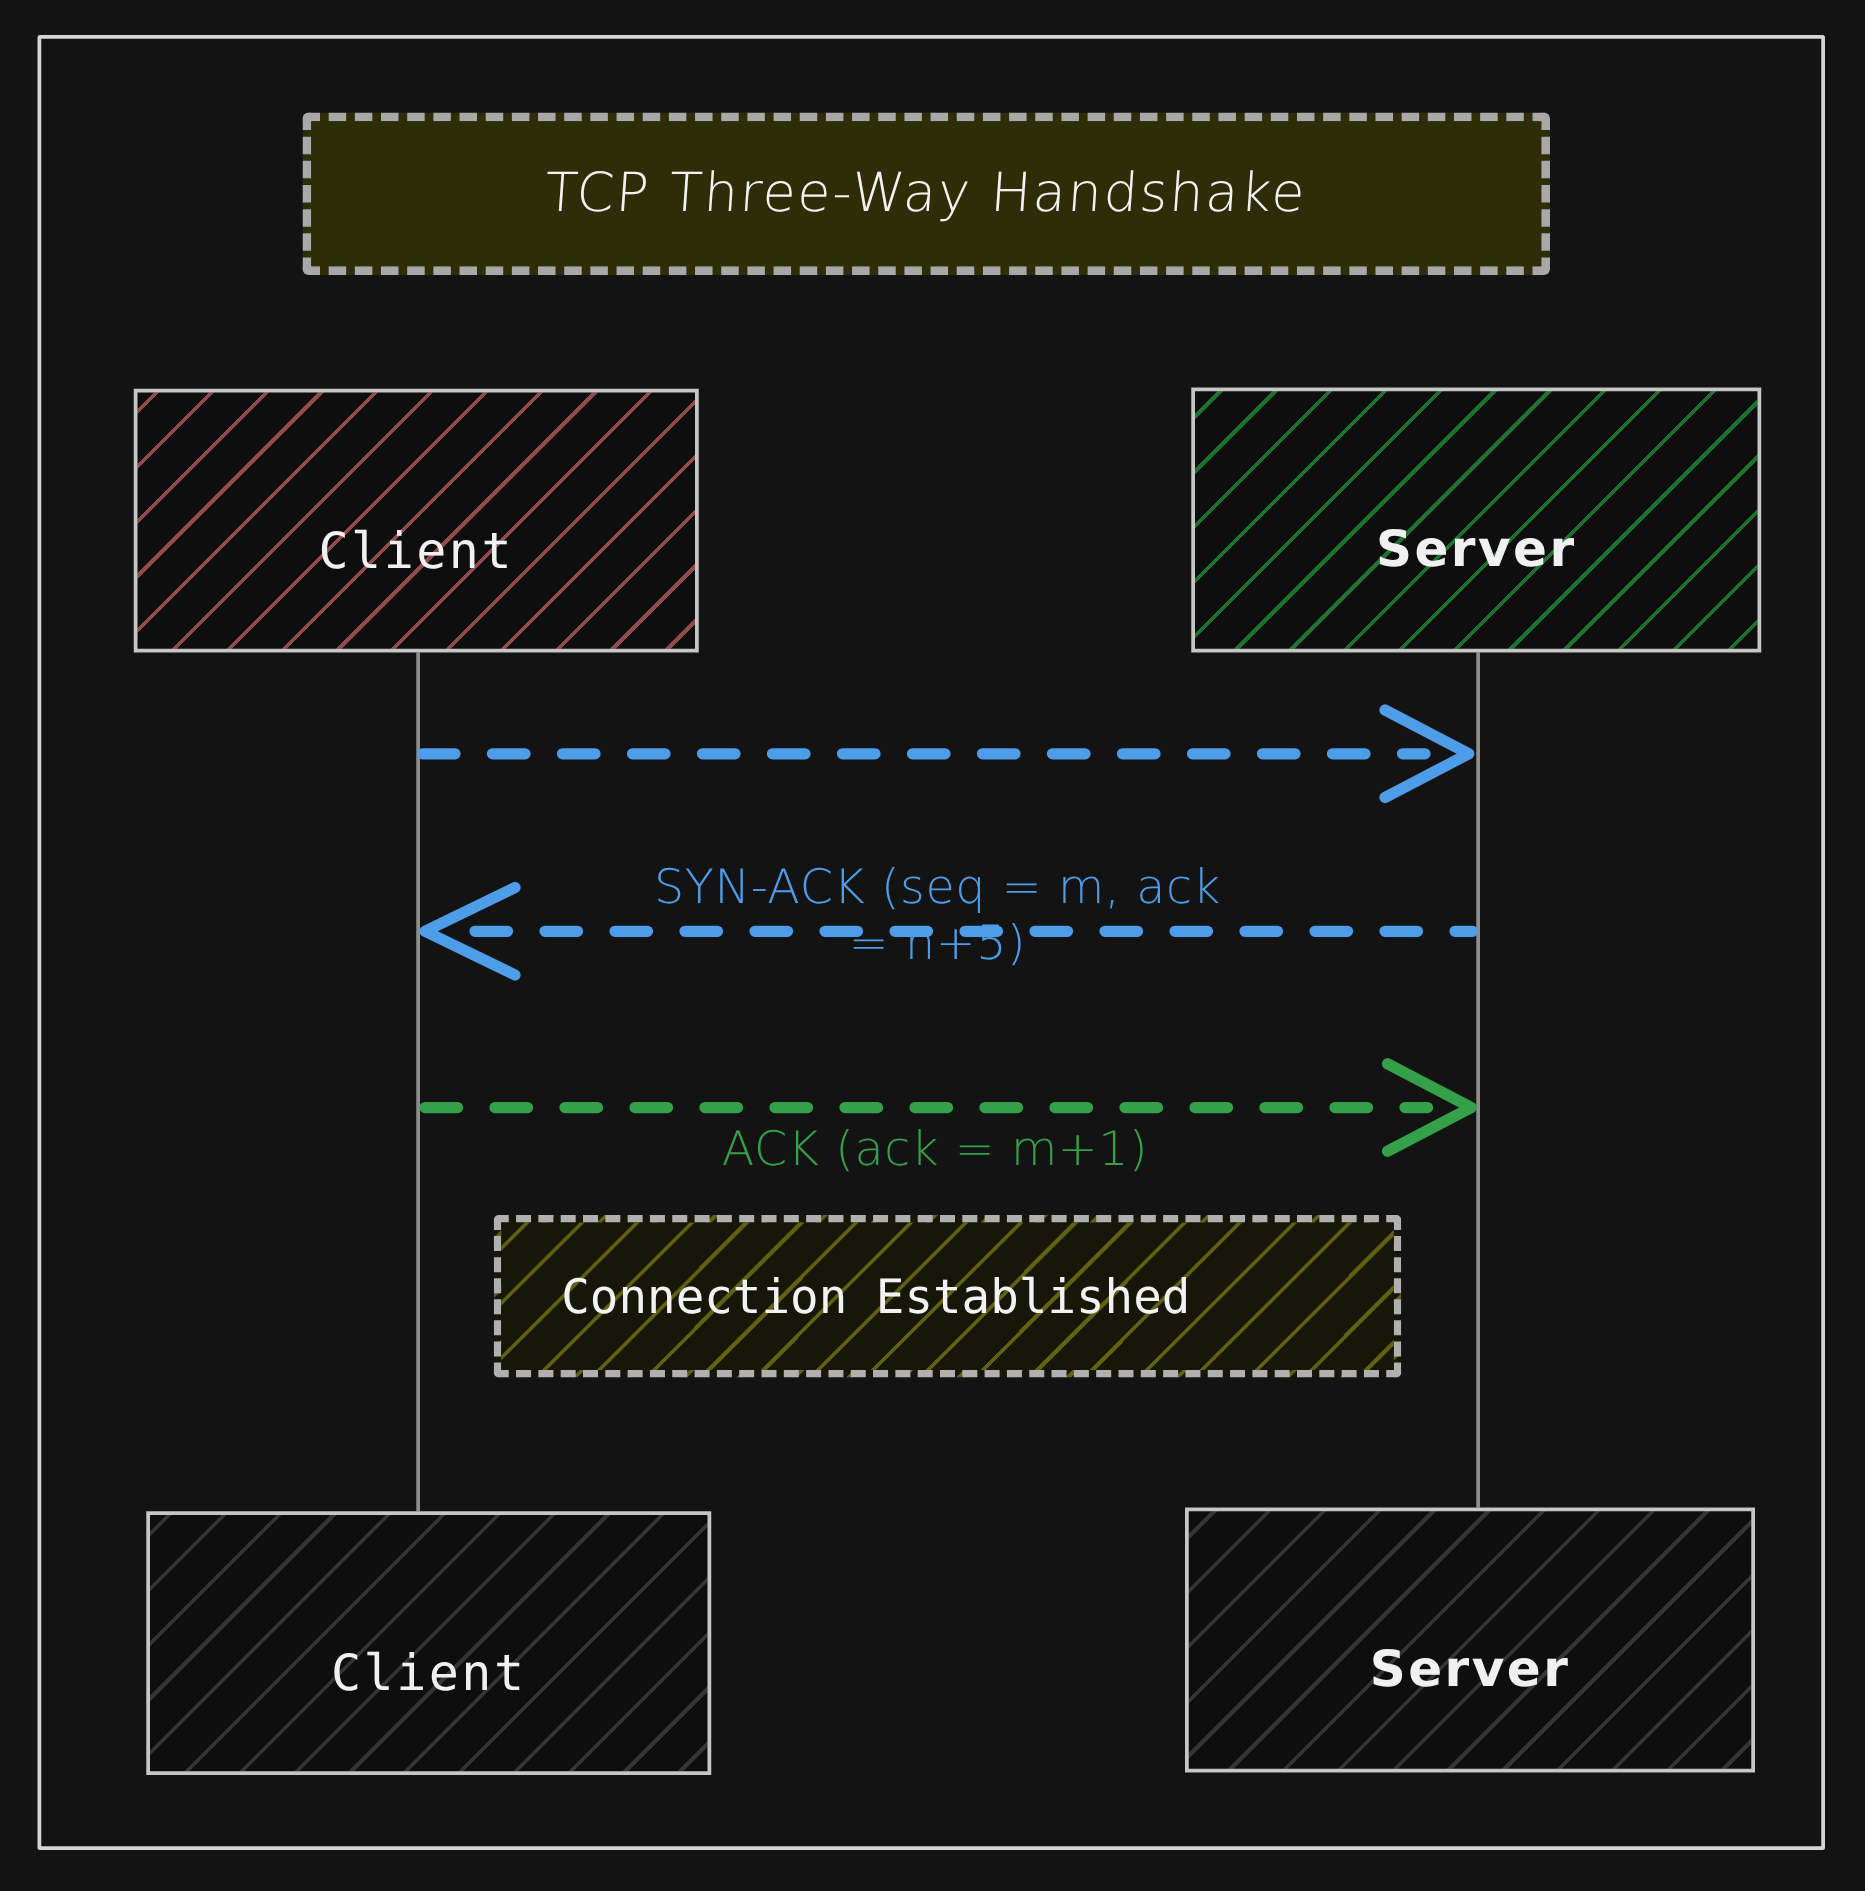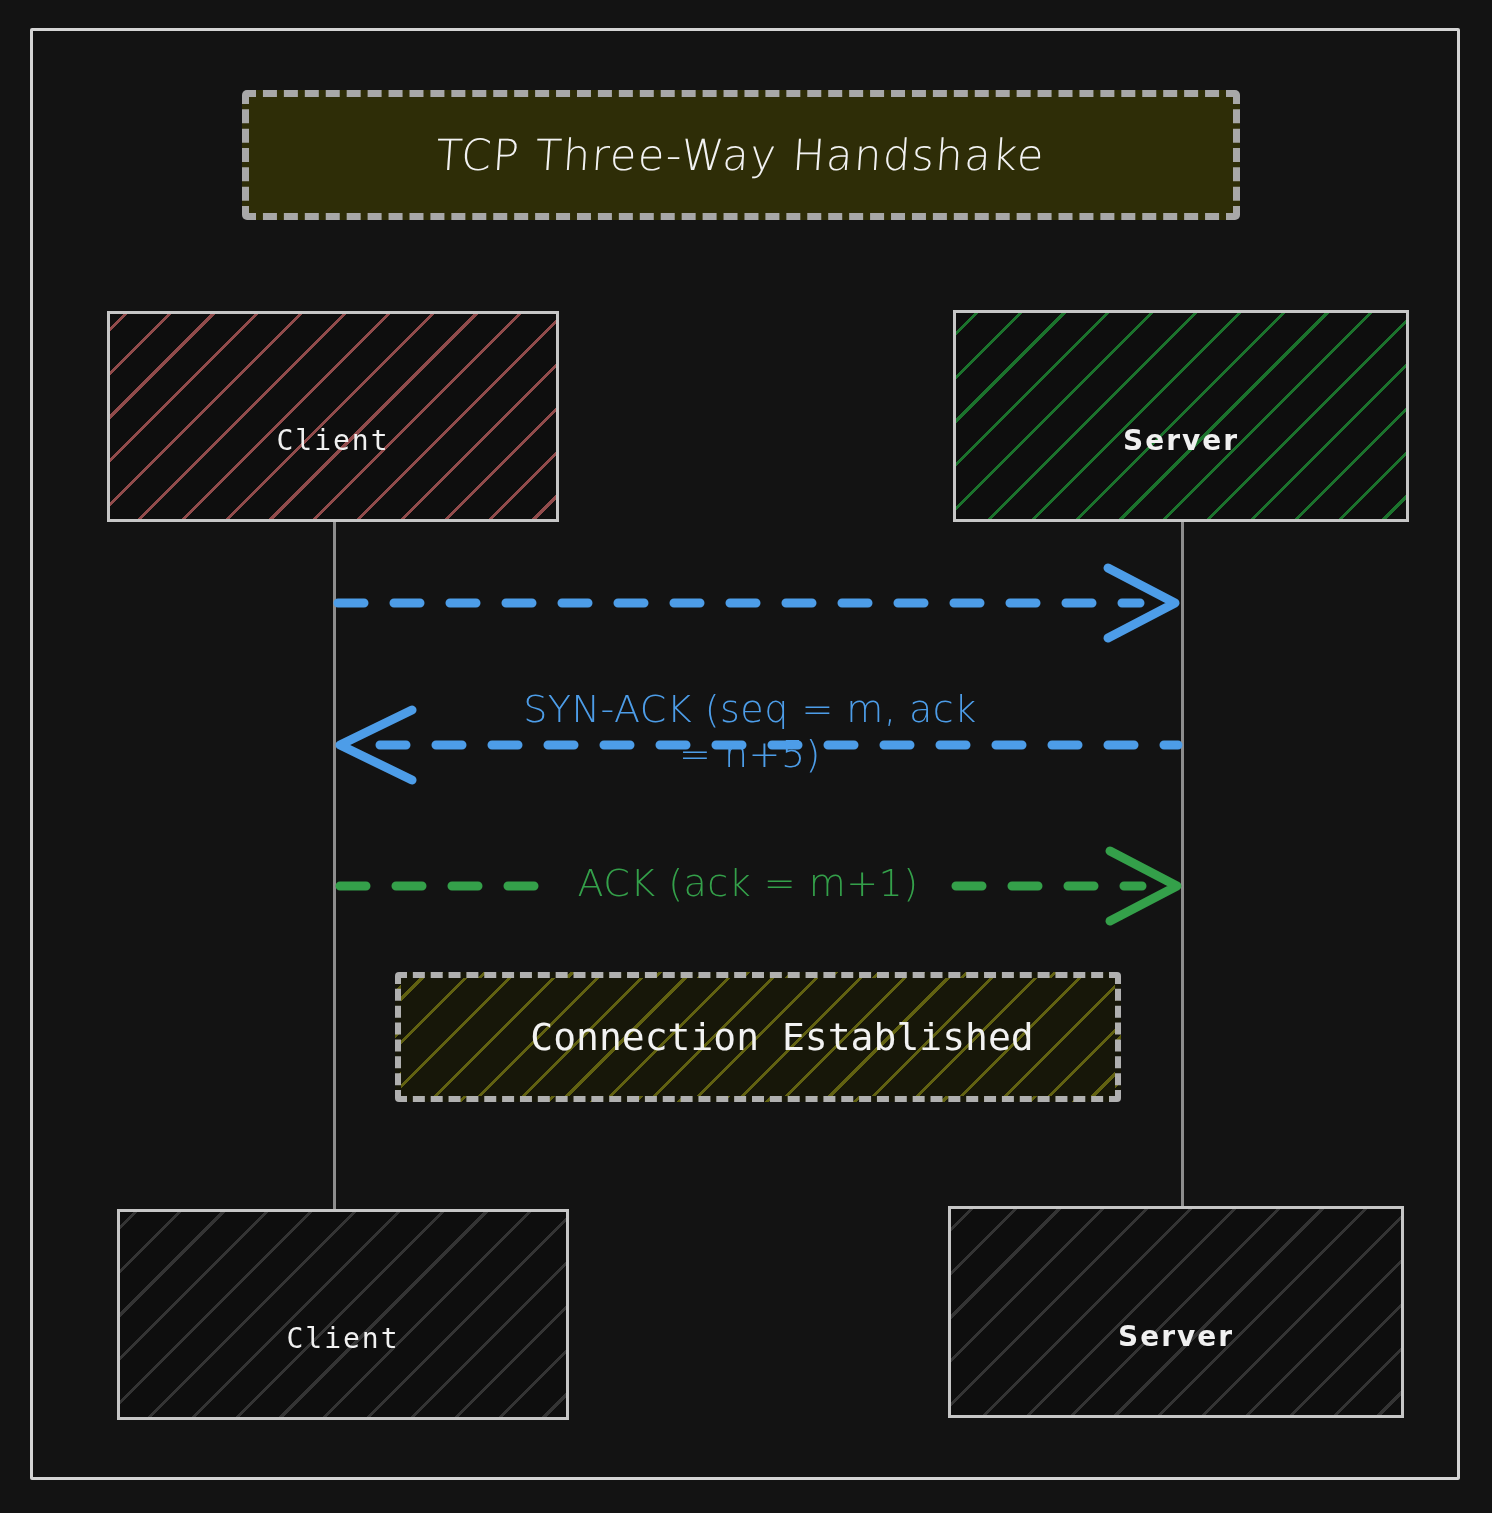--- a/index.html
+++ b/index.html
@@ -57,21 +57,21 @@
     position: absolute;
     box-sizing: border-box;
     border: 3px solid #c6c6c6;
     display: flex;
     align-items: center;
     justify-content: center;
     background-color: #0e0e0e;
   }
   .participant .plabel {
     color: #f0f0f0;
-    font-size: 28px;
+    font-size: 40px;
     letter-spacing: 2px;
     position: relative;
     z-index: 3;
     margin-top: 48px;
   }
   .mono-label {
     font-family: "DejaVu Sans Mono", monospace;
   }
   .hand-label {
     font-family: "DejaVu Sans", sans-serif;
@@ -143,36 +143,36 @@
     position: absolute;
     text-align: center;
     font-family: "DejaVu Sans", sans-serif;
     font-size: 38px;
     font-weight: 300;
     letter-spacing: 0.5px;
     line-height: 1.18;
     white-space: pre-line;
   }
   .msg-blue { color: #4d9de8; }
-  .msg-green { color: #34a04a; }
+  .msg-green { color: #34a04a; margin-top: 36px; }
 
   
   .note-box {
     position: absolute;
     left: 395px;
     top: 972px;
     width: 726px;
     height: 130px;
     box-sizing: border-box;
     background-color: #171709;
     border: 6px dashed #b0b0b0;
     border-radius: 4px;
     display: flex;
     align-items: center;
-    justify-content: center;
+    justify-content: flex-start;
     padding-left: 48px;
   }
   .note-text {
     color: #f2f2f2;
     font-family: "DejaVu Sans Mono", monospace;
     font-size: 38px;
     letter-spacing: 0px;
     position: relative;
     z-index: 3;
   }

